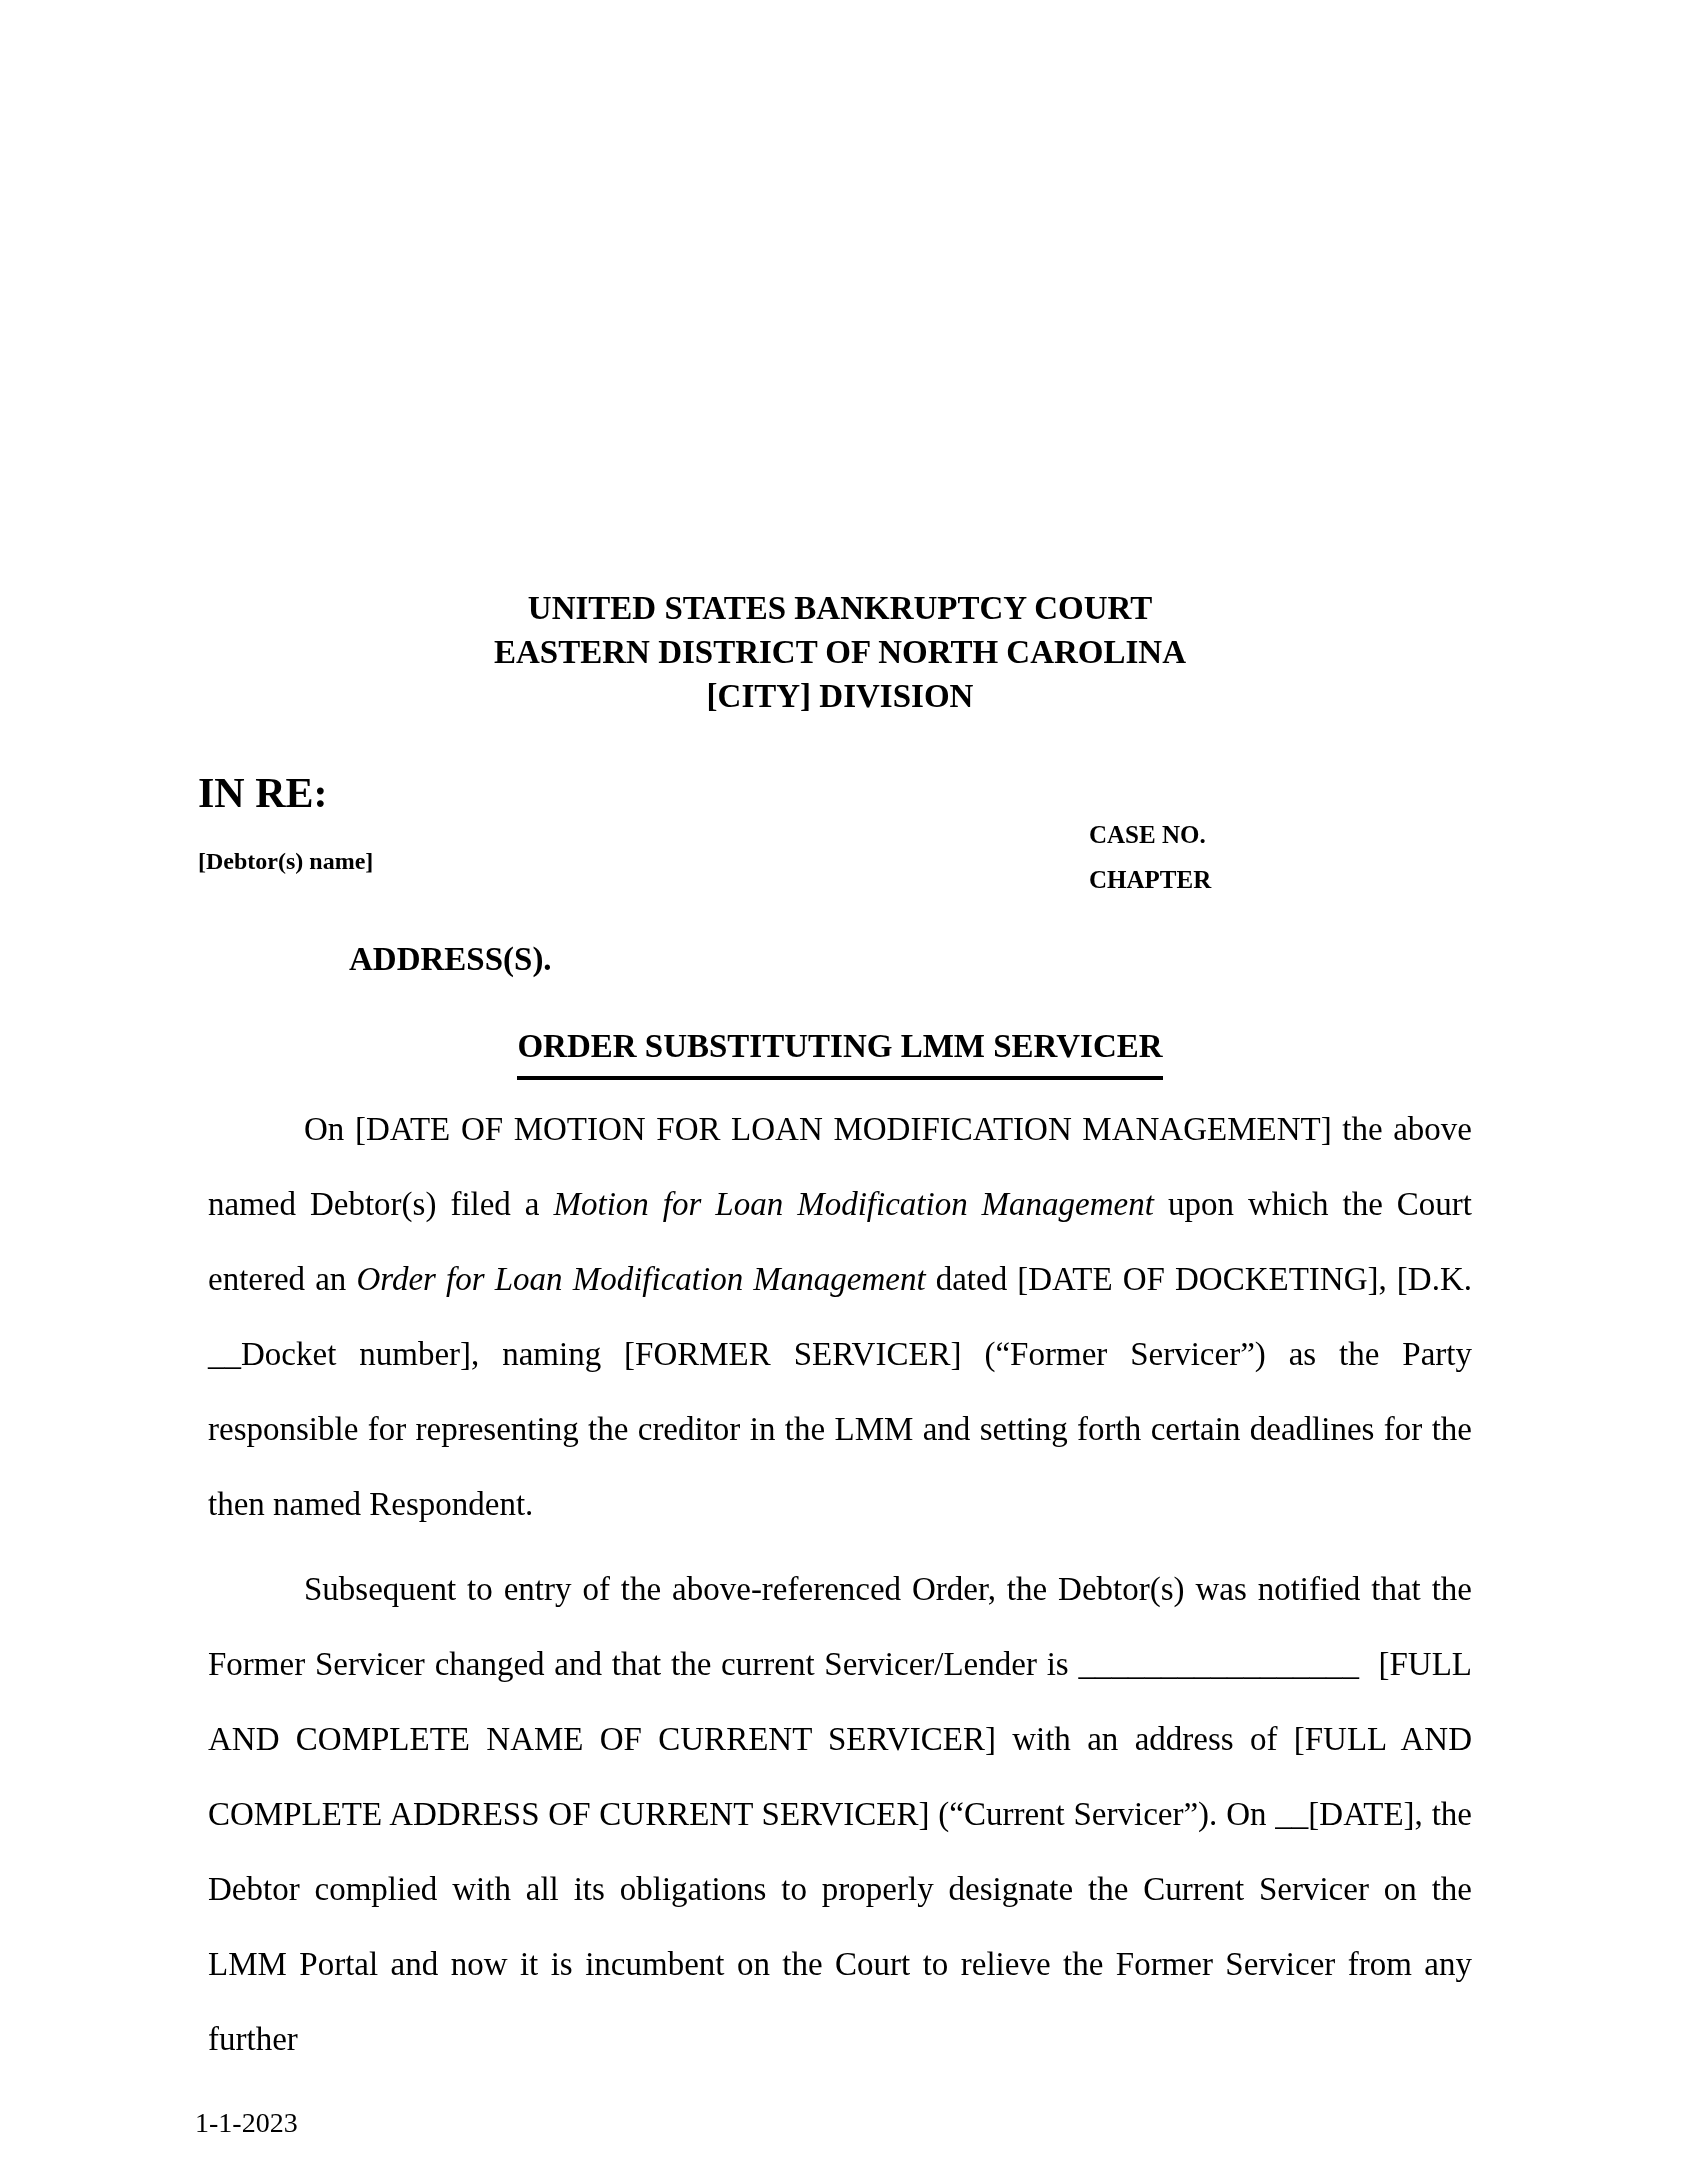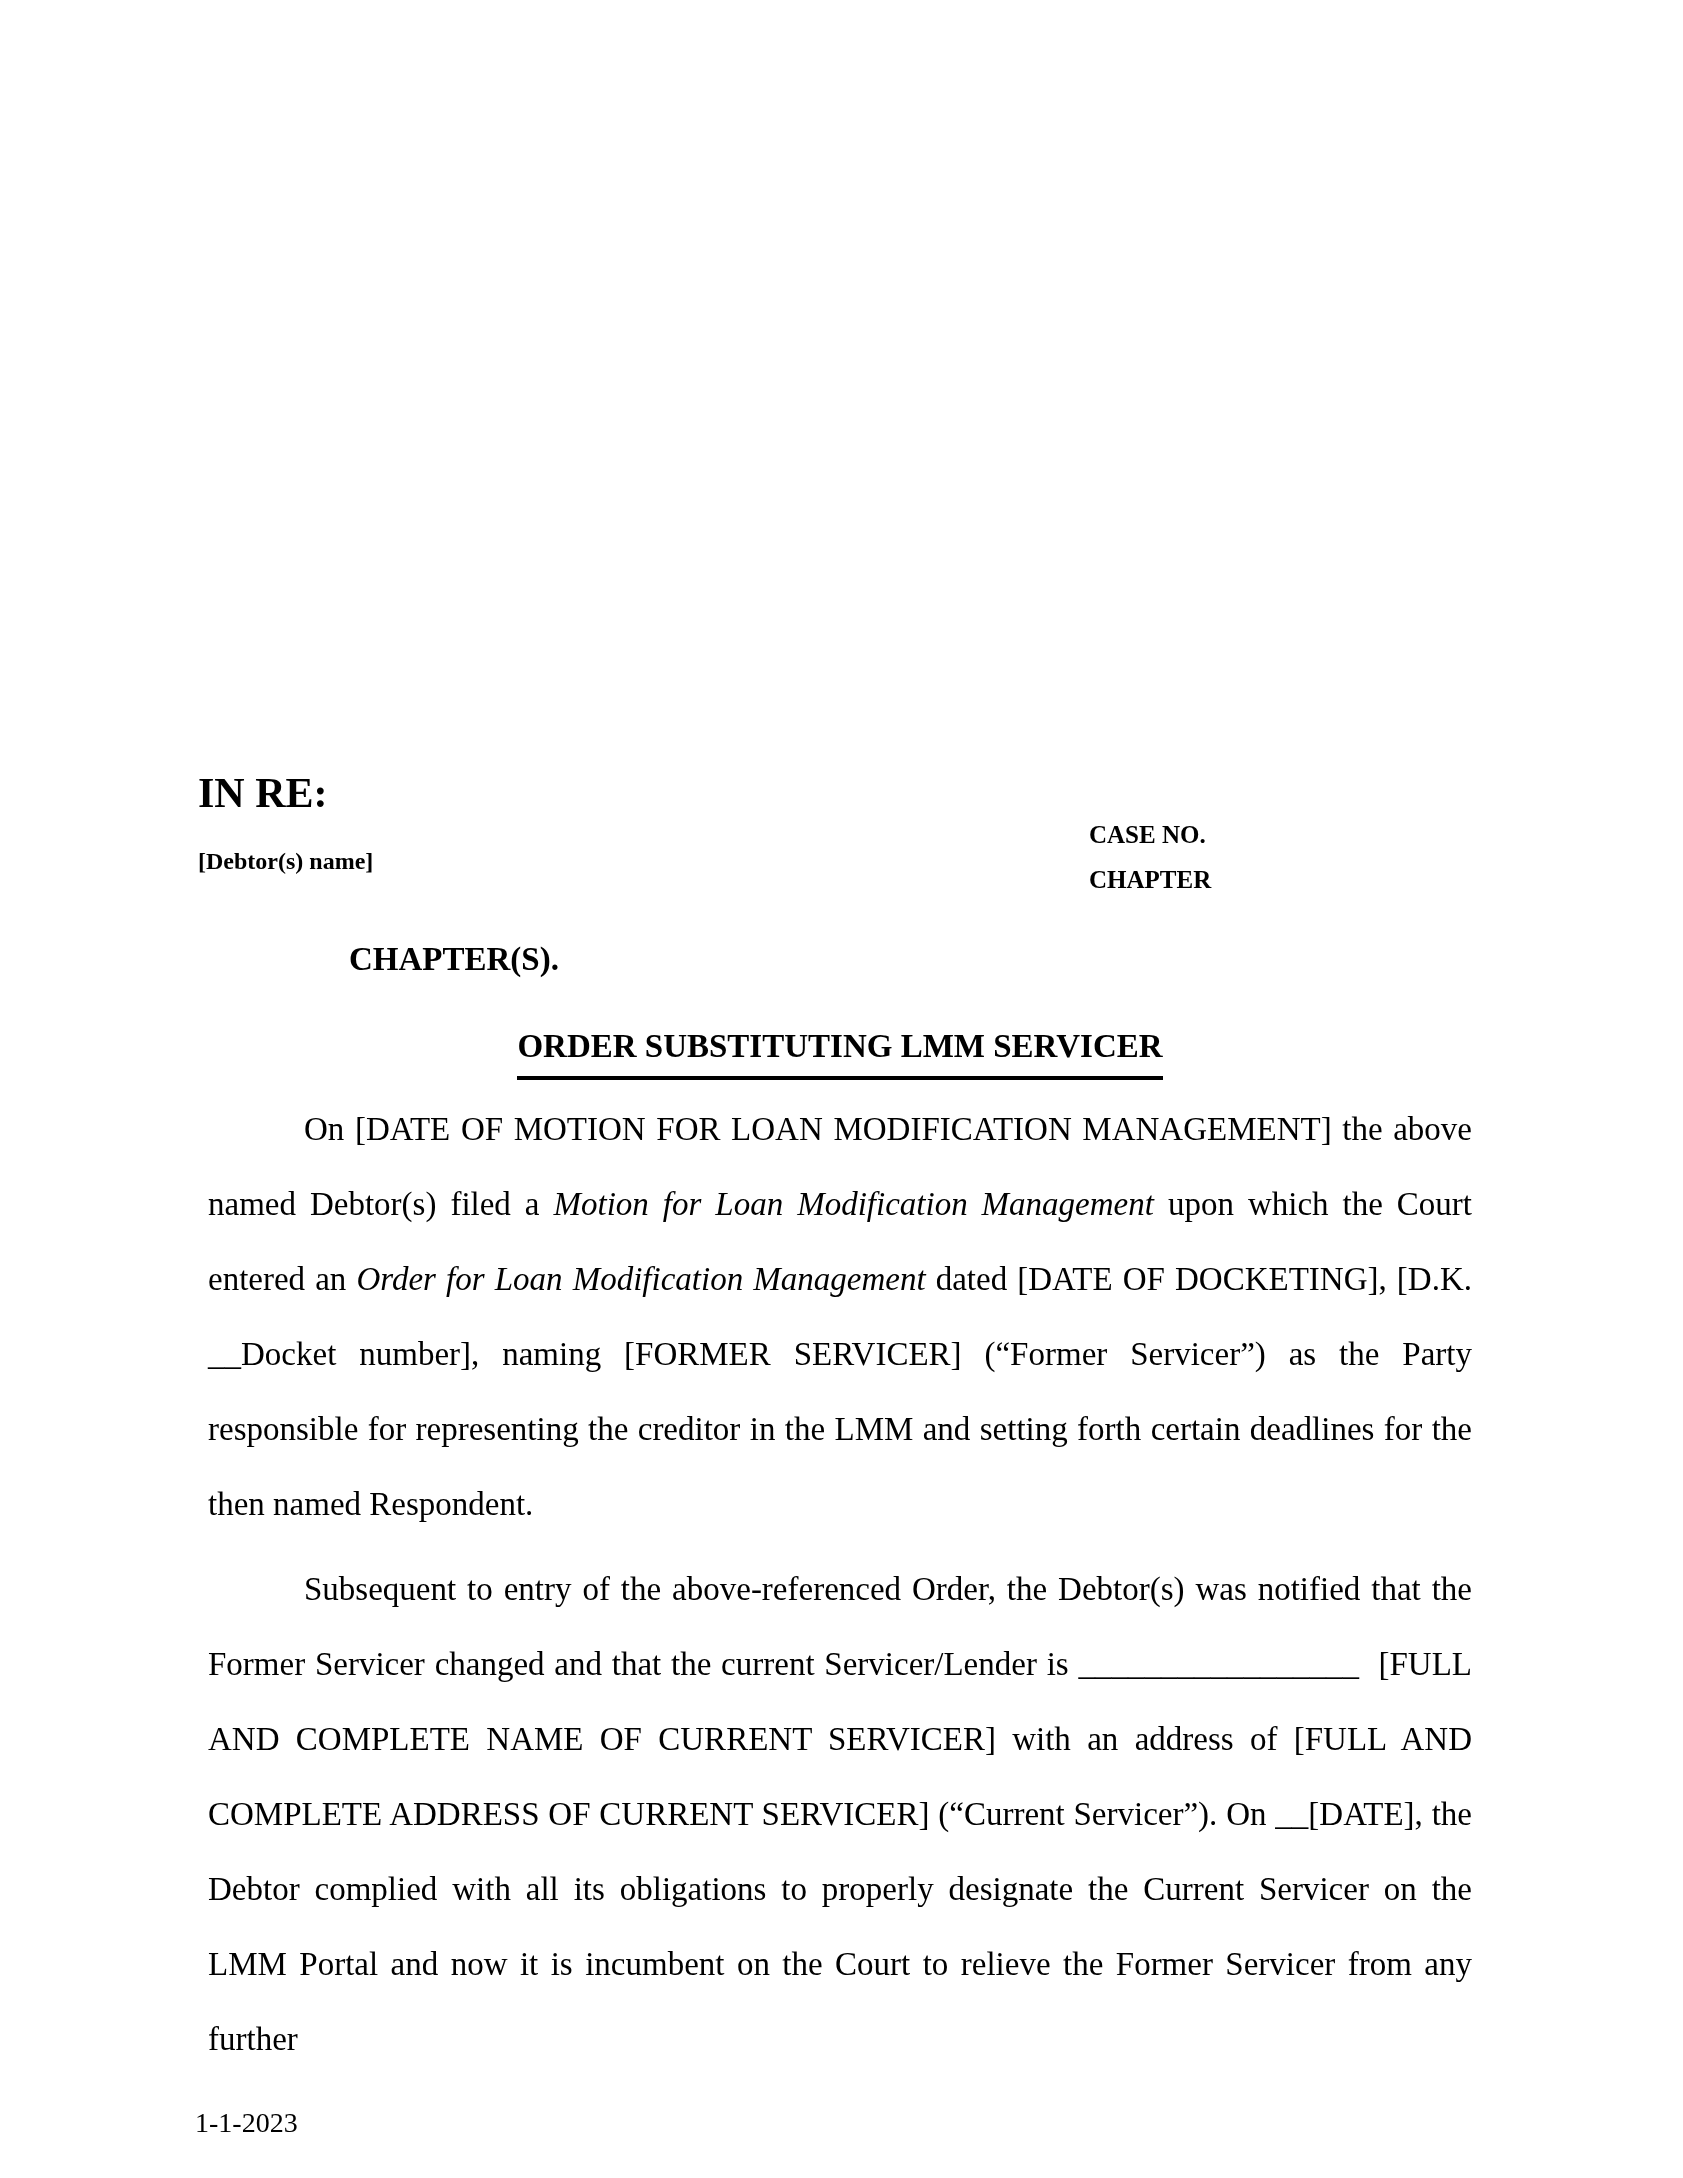--- a/index.html
+++ b/index.html
@@ -98,31 +98,36 @@
     top: 2107px;
     left: 195px;
     font-size: 28px;
   }
 </style>
 </head>
 <body>
 
 <div class="page">
 
+  <header class="court-header">
+    <div>UNITED STATES BANKRUPTCY COURT</div>
+    <div>EASTERN DISTRICT OF NORTH CAROLINA</div>
+    <div>[CITY] DIVISION</div>
+  </header>
 
   <div class="in-re">IN RE:</div>
 
   <div class="debtor-name">[Debtor(s) name]</div>
 
   <div class="case-block">
     <div>CASE NO.</div>
     <div>CHAPTER</div>
   </div>
 
-  <div class="debtors-line">CHAPTER(S).</div>
+  <div class="debtors-line">ADDRESS(S).</div>
 
   <h1 class="order-title"><span class="underlined">ORDER SUBSTITUTING LMM SERVICER</span></h1>
 
   <main class="order-body">
       <p><span>On [DATE OF MOTION FOR LOAN MODIFICATION MANAGEMENT] the above named Debtor(s) filed a </span><span class="italic">Motion for Loan Modification Management</span><span> upon which the Court entered an </span><span class="italic">Order for Loan Modification Management</span><span> dated [DATE OF DOCKETING], [D.K. __Docket number], naming [FORMER SERVICER] (“Former Servicer”) as the Party responsible for representing the creditor in the LMM and setting forth certain deadlines for the then named Respondent.</span></p>
       <p><span>Subsequent to entry of the above-referenced Order, the Debtor(s) was notified that the Former Servicer changed and that the current Servicer/Lender is </span><span class="blank">_________________</span><span>&nbsp; [FULL AND COMPLETE NAME OF CURRENT SERVICER] with an address of [FULL AND COMPLETE ADDRESS OF CURRENT SERVICER] (“Current Servicer”).  On __[DATE], the Debtor complied with all its obligations to properly designate the Current Servicer on the LMM Portal and now it is incumbent on the Court to relieve the Former Servicer from any further</span></p>
     </main>
 
   <footer class="page-footer">
     <span>1-1-2023</span>

